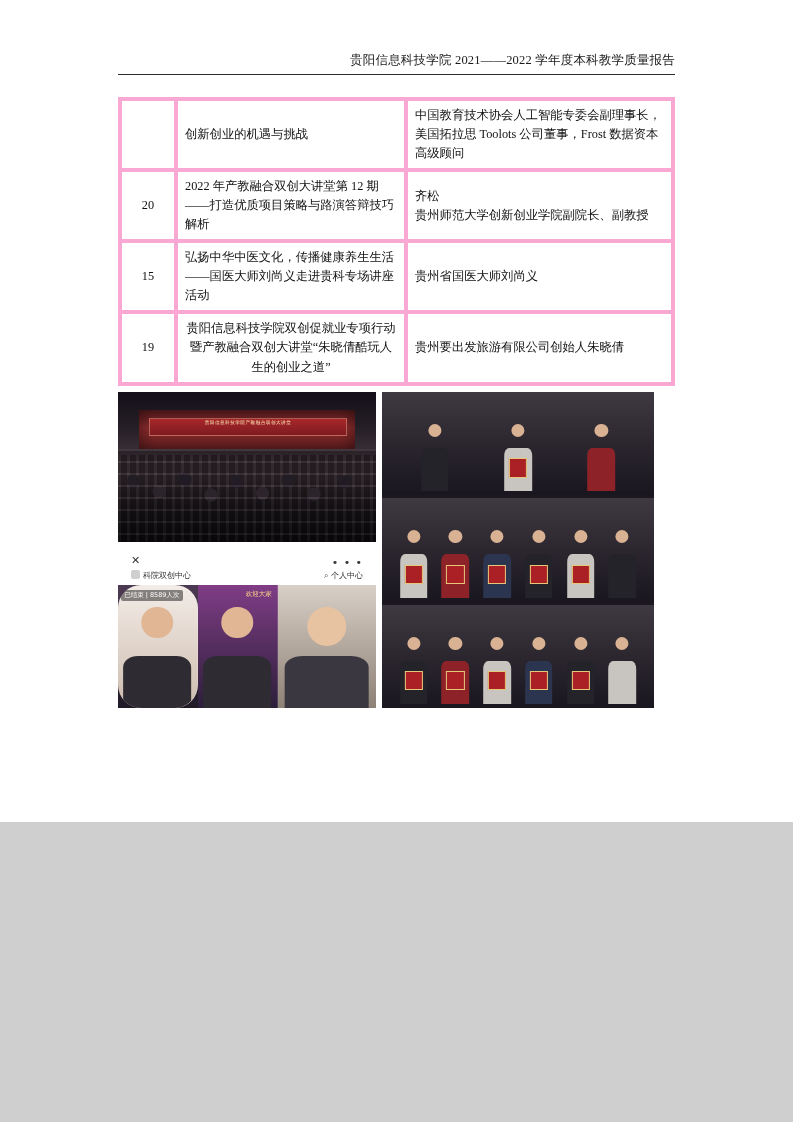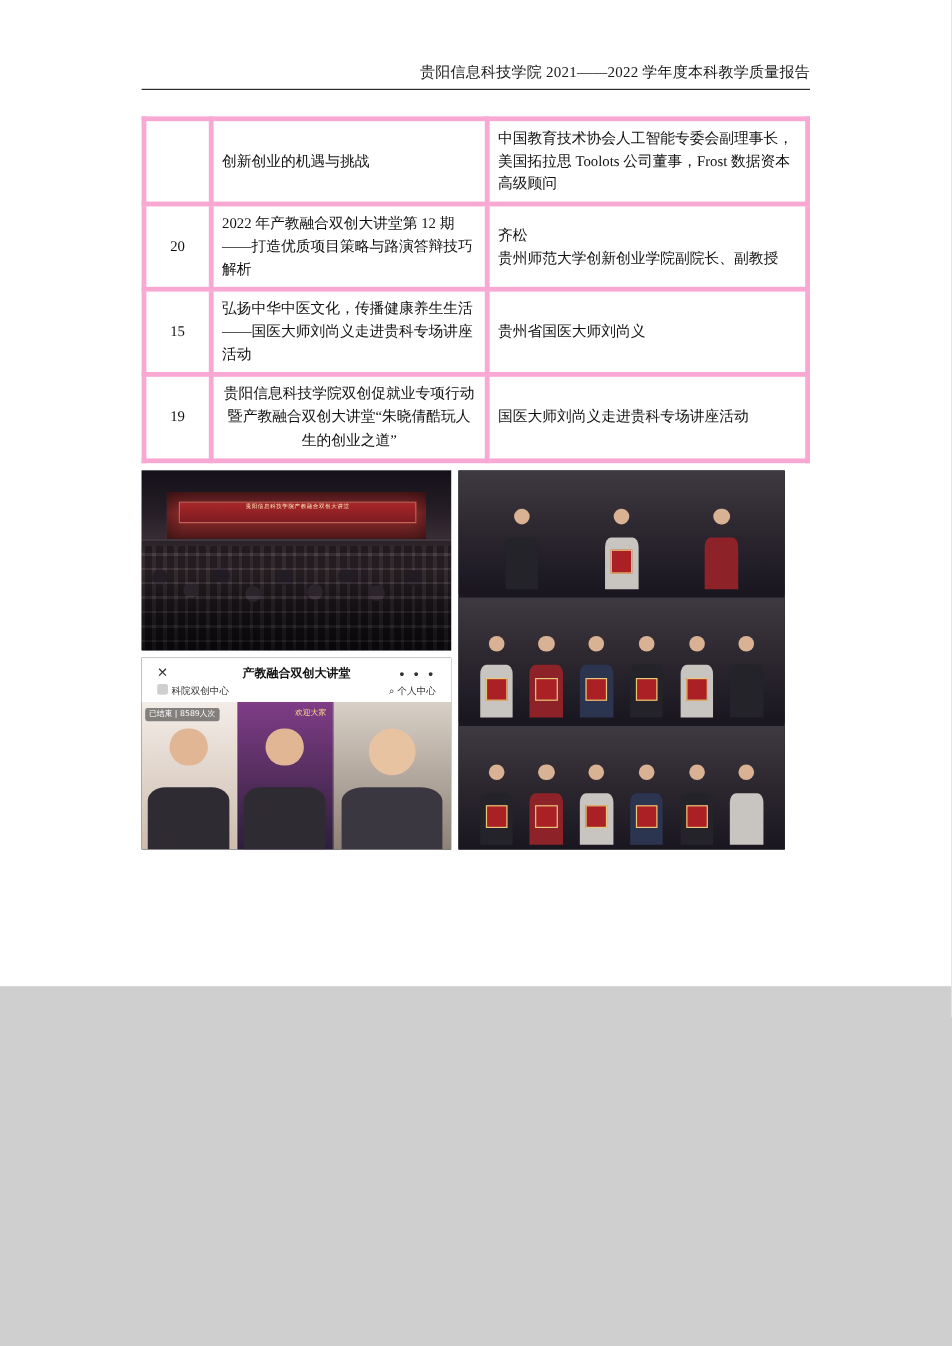--- a/index.html
+++ b/index.html
@@ -263,21 +263,21 @@
   }
   .live-video {
     position: absolute;
     top: 23%;
     left: 0; right: 0; bottom: 0;
     background: linear-gradient(180deg,#4c3a52,#201a28);
     display: flex;
   }
   .lv-pane { position: relative; flex: 1; overflow: hidden; border-right: 1px solid rgba(255,255,255,.15); }
   .lv-pane:last-child { border-right: none; }
-  .lv-p1 { background: linear-gradient(180deg,#f3ece7,#cdbcae); }
+  .lv-p1 { background: linear-gradient(180deg,#f3ece7,#cdbcae); border-radius: 23px; }
   .lv-p2 { background: linear-gradient(180deg,#7f3d86,#2c1f3a); }
   .lv-p3 { background: linear-gradient(180deg,#d8cfc6,#8e8176); flex: 1.25; }
   .lv-head {
     position: absolute;
     top: 18%;
     left: 50%;
     transform: translateX(-50%);
     width: 40%;
     padding-bottom: 40%;
     border-radius: 50%;
@@ -418,21 +418,21 @@
 贵州师范大学创新创业学院副院长、副教授</td>
       </tr>
       <tr>
         <td class="col-idx">15</td>
         <td class="col-name">弘扬中华中医文化，传播健康养生生活——国医大师刘尚义走进贵科专场讲座活动</td>
         <td class="col-who">贵州省国医大师刘尚义</td>
       </tr>
       <tr>
         <td class="col-idx">19</td>
         <td class="col-name cell-center-block">贵阳信息科技学院双创促就业专项行动暨产教融合双创大讲堂“朱晓倩酷玩人生的创业之道”</td>
-        <td class="col-who">国医大师刘尚义走进贵科专场讲座活动</td>
+        <td class="col-who">贵州要出发旅游有限公司创始人朱晓倩</td>
       </tr>
     </tbody>
   </table>
 
   <div class="photos">
 
     <div class="photo-row">
       <div style="display:flex; flex-direction:column;">
 
         <div class="photo p-top-left">
@@ -442,21 +442,20 @@
             <span>贵阳信息科技学院产教融合双创大讲堂</span>
           </div>
           <div class="crowd"></div>
           <div class="rows-seats"></div>
         </div>
 
         <div class="photo p-mid-left">
           <div class="live">
             <div class="live-bar"></div>
             <div class="live-x">✕</div>
-            <div class="live-title">产教融合双创大讲堂</div>
             <div class="live-dots">• • •</div>
             <div class="live-sub">
               <span class="chip"></span><span>科院双创中心</span>
             </div>
             <div class="live-right">
               <span>⌕ </span><span>个人中心</span>
             </div>
             <div class="live-video">
               <div class="lv-pane lv-p1">
                 <div class="lv-head"></div>

